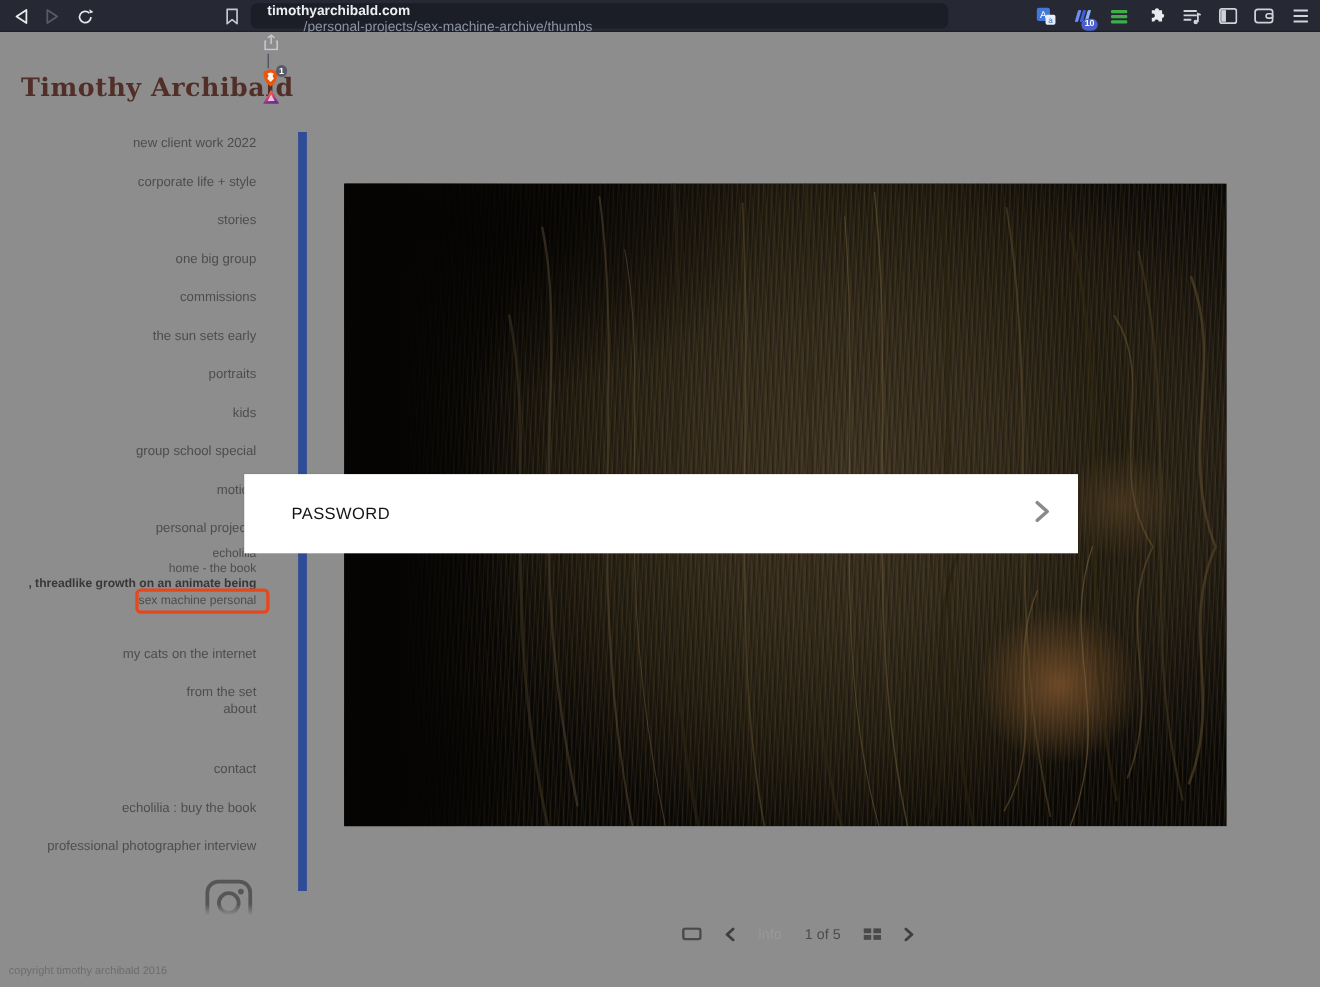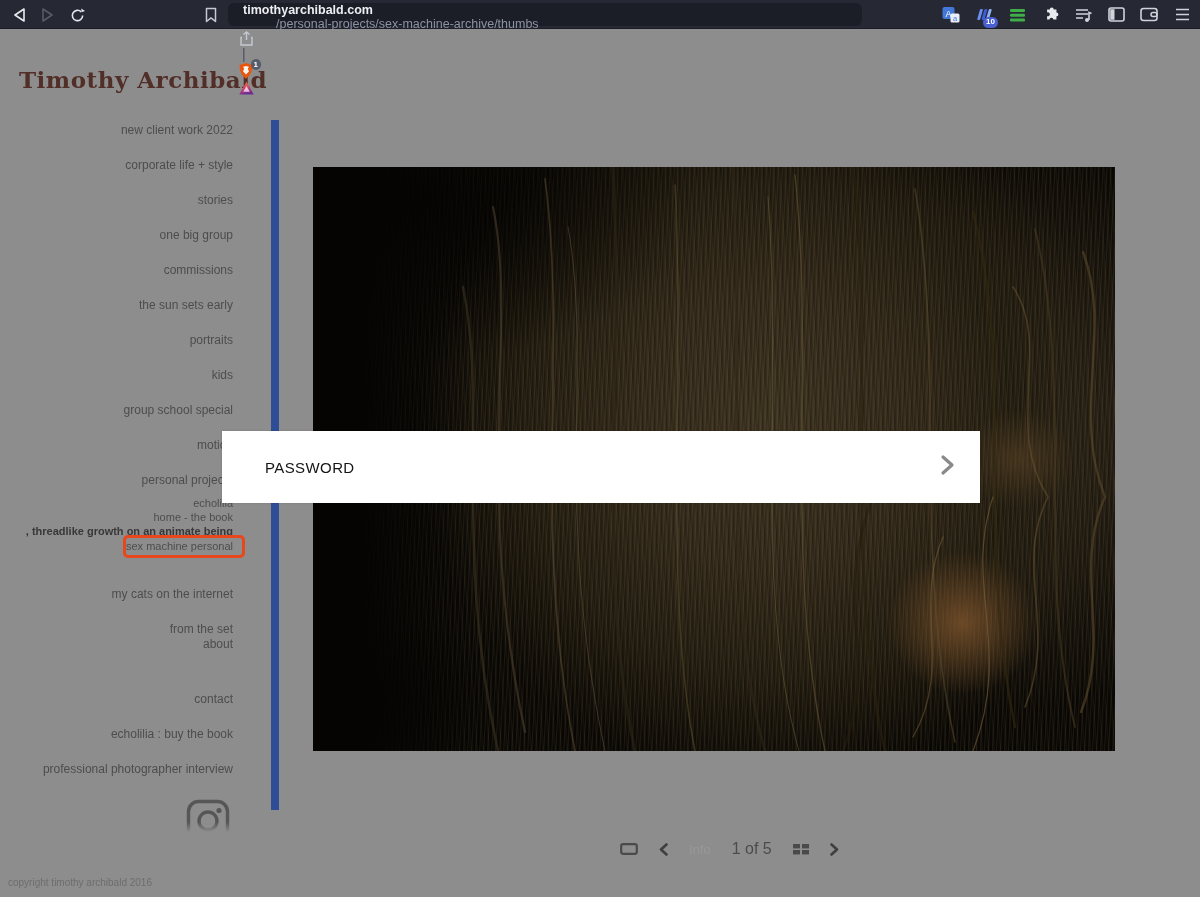--- a/index.html
+++ b/index.html
@@ -55,21 +55,21 @@
                   display:flex; align-items:center; padding:0 25px 0 43px; box-shadow:0 0 2px rgba(0,0,0,.15); }
   .password-bar input { border:none; outline:none; background:transparent; font-family:"Liberation Sans",sans-serif;
                         font-size:15px; letter-spacing:.4px; color:#111; width:600px; }
   .password-bar input::placeholder { color:#141414; opacity:1; }
   .password-bar .chev { margin-left:auto; cursor:pointer; }
 
   
   .pager { position:absolute; left:620px; top:839px; height:20px; display:flex; align-items:center; gap:21px; z-index:2; }
   .pager .pbtn { display:flex; align-items:center; cursor:pointer; }
   .pager .info { font-size:13px; color:#989898; cursor:pointer; }
-  .pager .count { font-size:16px; color:#4c4c4c;text-align:center; }
+  .pager .count { font-size:13px; color:#4c4c4c;text-align:center; }
 
   .copyright { position:absolute; left:8px; top:877px; font-size:10px; color:#6d6d6d; z-index:2; }
 </style>
 </head>
 <body>
 
 <div class="chrome">
   <div class="navbtn" style="left:8px">
     <svg width="13" height="14" viewBox="0 0 13 14">
         <polygon points="11,1 2,7 11,13" fill="none" stroke="#e8eaee" stroke-width="1.6" stroke-linejoin="round"></polygon>

